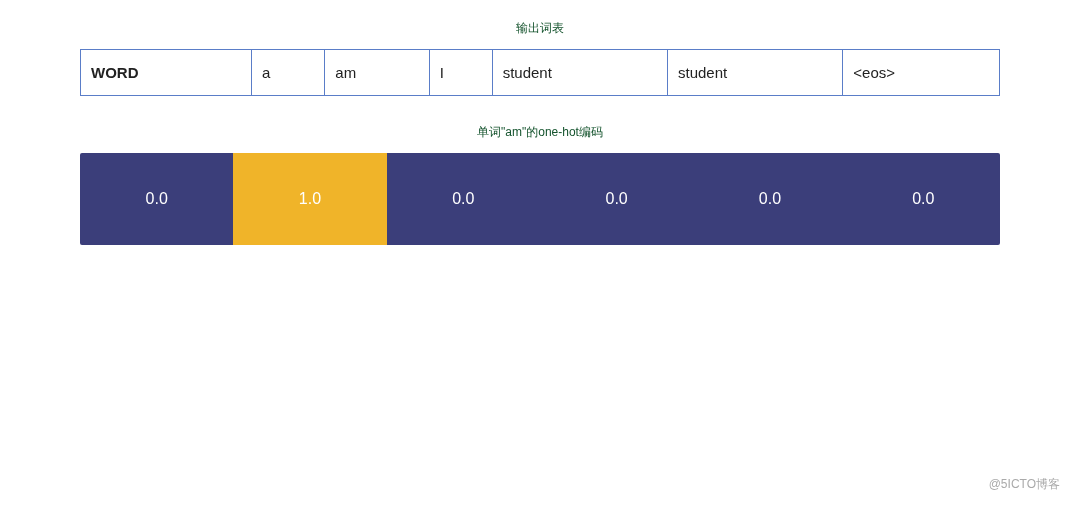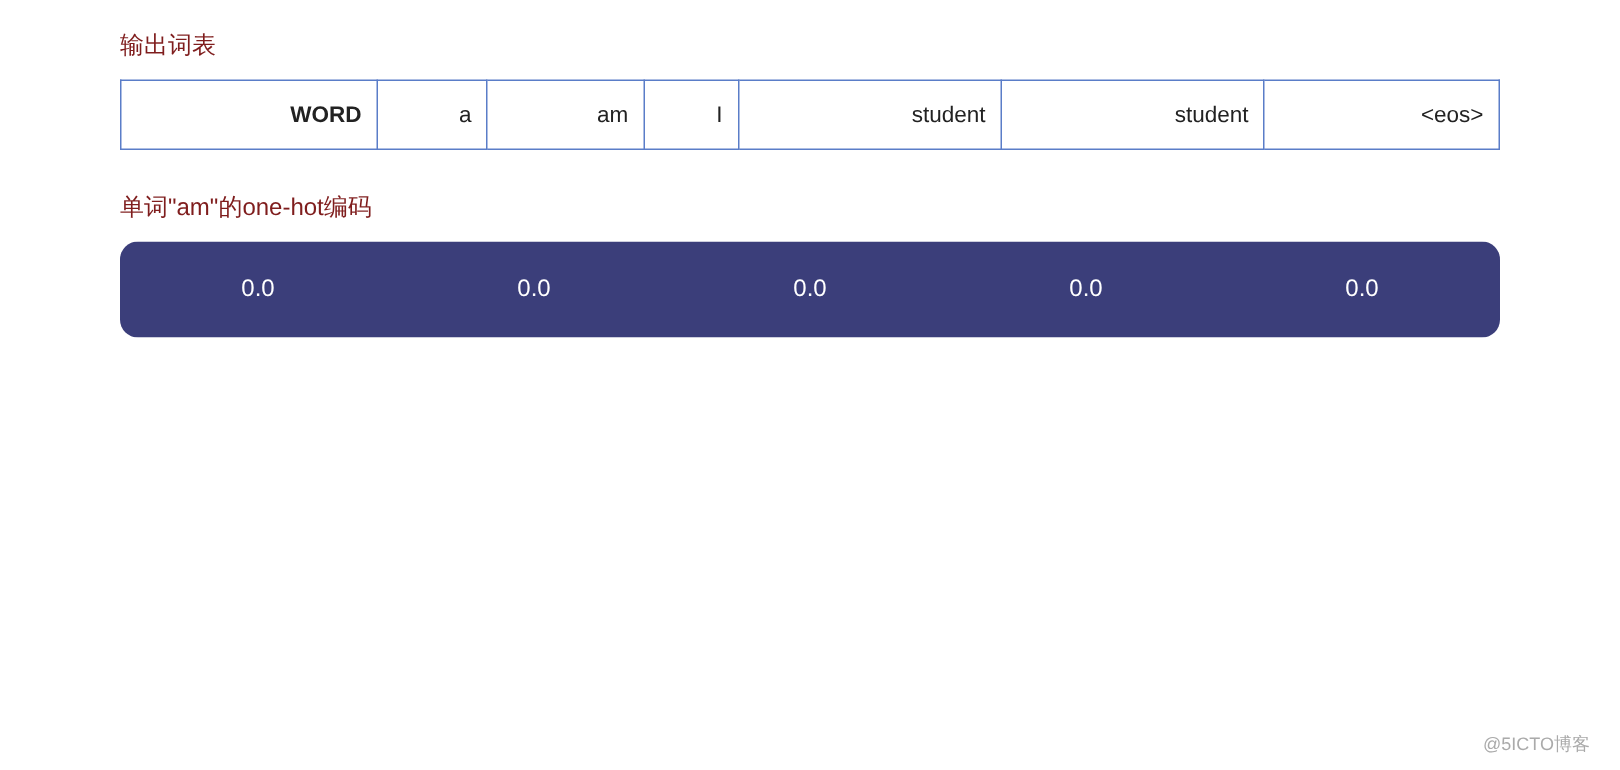--- a/index.html
+++ b/index.html
@@ -10,61 +10,61 @@
       width: 1080px;
       height: 513px;
       overflow: hidden;
       display: flex;
       flex-direction: column;
       align-items: center;
       padding: 20px 80px;
     }
 
     .section-title {
-      font-size: 16px;
-      color: #7f1d1d;
+      font-size: 12px;
+      color: #14532d;
       margin-bottom: 12px;
-      text-align: left;
+      text-align: center;
     }
 
     
     .word-table-container {
       width: 100%;
       margin-bottom: 28px;
     }
 
     .word-table {
       width: 100%;
       border-collapse: collapse;
       border: 1.5px solid #5a7dc8;
     }
 
     .word-table td {
       border: 1.5px solid #5a7dc8;
-      text-align: right;
+      text-align: left;
       padding: 14px 10px;
       font-size: 15px;
       color: #222;
     }
 
     .word-table td.row-label {
       font-weight: bold;
       font-size: 15px;
     }
 
     
     .onehot-container {
       width: 100%;
     }
 
     .onehot-bar {
       width: 100%;
       display: flex;
-      height: 64px;
-      border-radius: 12px;
+      height: 92px;
+      border-radius: 2px;
       overflow: hidden;
     }
 
     .onehot-cell {
       flex: 1;
       display: flex;
       align-items: center;
       justify-content: center;
       font-size: 16px;
       font-weight: 500;
@@ -75,21 +75,21 @@
       background-color: #3b3e7a;
     }
 
     .onehot-cell.active {
       background-color: #f0b429;
       color: #fff;
     }
 
     .watermark {
       position: absolute;
-      bottom: 8px;
+      bottom: 20px;
       right: 20px;
       font-size: 12px;
       color: #aaa;
     }
   </style>
 </head>
 <body>
 
 <div class="word-table-container">
   <div class="section-title">输出词表</div>
@@ -105,20 +105,21 @@
         <td>&lt;eos&gt;</td>
       </tr>
     </tbody>
   </table>
 </div>
 
 <div class="onehot-container">
   <div class="section-title">单词"am"的one-hot编码</div>
   <div class="onehot-bar">
     <div class="onehot-cell inactive">0.0</div>
+    <div class="onehot-cell active">1.0</div>
     <div class="onehot-cell inactive">0.0</div>
     <div class="onehot-cell inactive">0.0</div>
     <div class="onehot-cell inactive">0.0</div>
     <div class="onehot-cell inactive">0.0</div>
   </div>
 </div>
 
 <div class="watermark">@5ICTO博客</div>
 
 </body></html>

